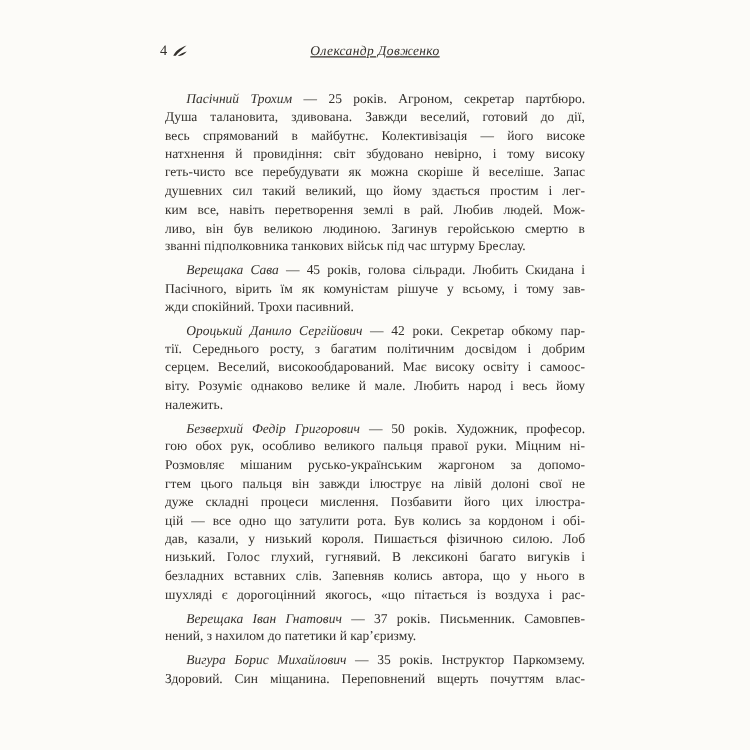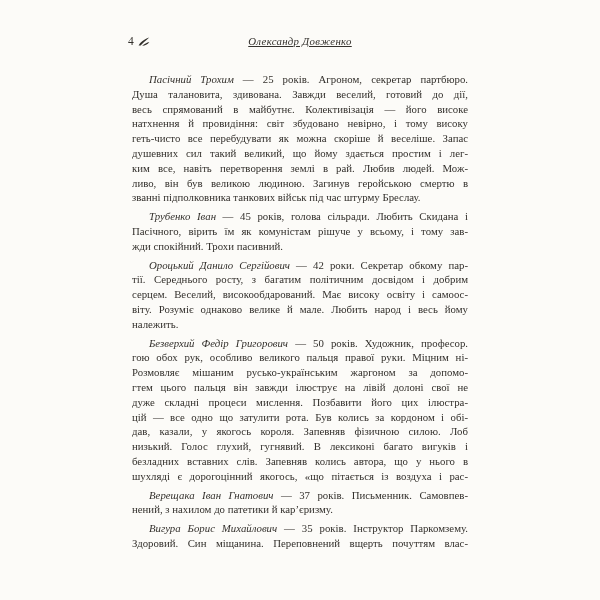--- a/index.html
+++ b/index.html
@@ -84,39 +84,39 @@
         <div class="line">Душа талановита, здивована. Завжди веселий, готовий до дії,</div>
         <div class="line">весь спрямований в майбутнє. Колективізація — його високе</div>
         <div class="line">натхнення й провидіння: світ збудовано невірно, і тому високу</div>
         <div class="line">геть-чисто все перебудувати як можна скоріше й веселіше. Запас</div>
         <div class="line">душевних сил такий великий, що йому здається простим і лег-</div>
         <div class="line">ким все, навіть перетворення землі в рай. Любив людей. Мож-</div>
         <div class="line">ливо, він був великою людиною. Загинув геройською смертю в</div>
         <div class="line lastline">званні підполковника танкових військ під час штурму Бреслау.</div>
       </div>
       <div class="para">
-        <div class="line first"><span class="lead">Трубенко Іван</span><span> — 45 років, голова сільради. Любить Скидана і</span></div>
+        <div class="line first"><span class="lead">Верещака Сава</span><span> — 45 років, голова сільради. Любить Скидана і</span></div>
         <div class="line">Пасічного, вірить їм як комуністам рішуче у всьому, і тому зав-</div>
         <div class="line lastline">жди спокійний. Трохи пасивний.</div>
       </div>
       <div class="para">
         <div class="line first"><span class="lead">Ороцький Данило Сергійович</span><span> — 42 роки. Секретар обкому пар-</span></div>
         <div class="line">тії. Середнього росту, з багатим політичним досвідом і добрим</div>
         <div class="line">серцем. Веселий, високообдарований. Має високу освіту і самоос-</div>
         <div class="line">віту. Розуміє однаково велике й мале. Любить народ і весь йому</div>
         <div class="line lastline">належить.</div>
       </div>
       <div class="para">
         <div class="line first"><span class="lead">Безверхий Федір Григорович</span><span> — 50 років. Художник, професор.</span></div>
         <div class="line">гою обох рук, особливо великого пальця правої руки. Міцним ні-</div>
         <div class="line">Розмовляє мішаним русько-українським жаргоном за допомо-</div>
         <div class="line">гтем цього пальця він завжди ілюструє на лівій долоні свої не</div>
         <div class="line">дуже складні процеси мислення. Позбавити його цих ілюстра-</div>
         <div class="line">цій — все одно що затулити рота. Був колись за кордоном і обі-</div>
-        <div class="line">дав, казали, у якогось короля. Запевняв фізичною силою. Лоб</div>
+        <div class="line">дав, казали, у низький короля. Пишається фізичною силою. Лоб</div>
         <div class="line">низький. Голос глухий, гугнявий. В лексиконі багато вигуків і</div>
         <div class="line">безладних вставних слів. Запевняв колись автора, що у нього в</div>
         <div class="line">шухляді є дорогоцінний якогось, «що пітається із воздуха і рас-</div>
       </div>
       <div class="para">
         <div class="line first"><span class="lead">Верещака Іван Гнатович</span><span> — 37 років. Письменник. Самовпев-</span></div>
         <div class="line lastline">нений, з нахилом до патетики й кар’єризму.</div>
       </div>
       <div class="para">
         <div class="line first"><span class="lead">Вигура Борис Михайлович</span><span> — 35 років. Інструктор Паркомзему.</span></div>

